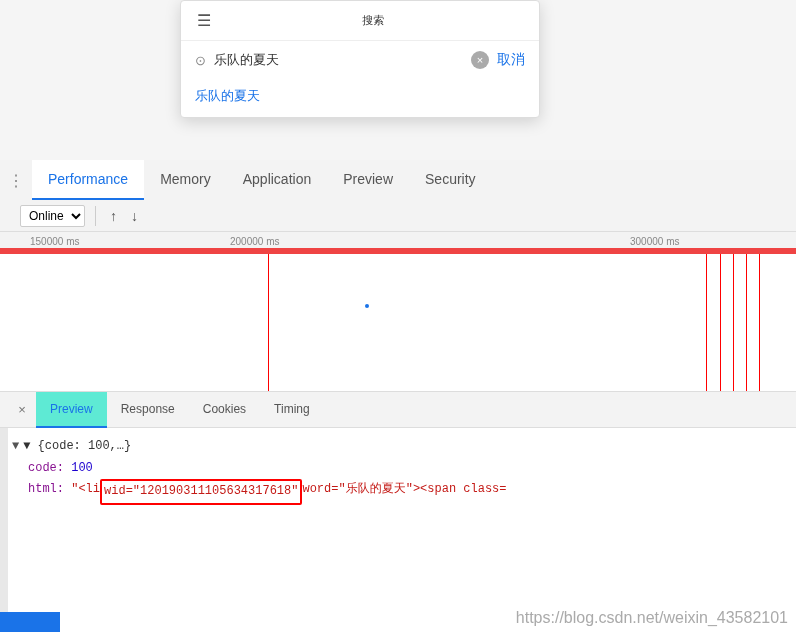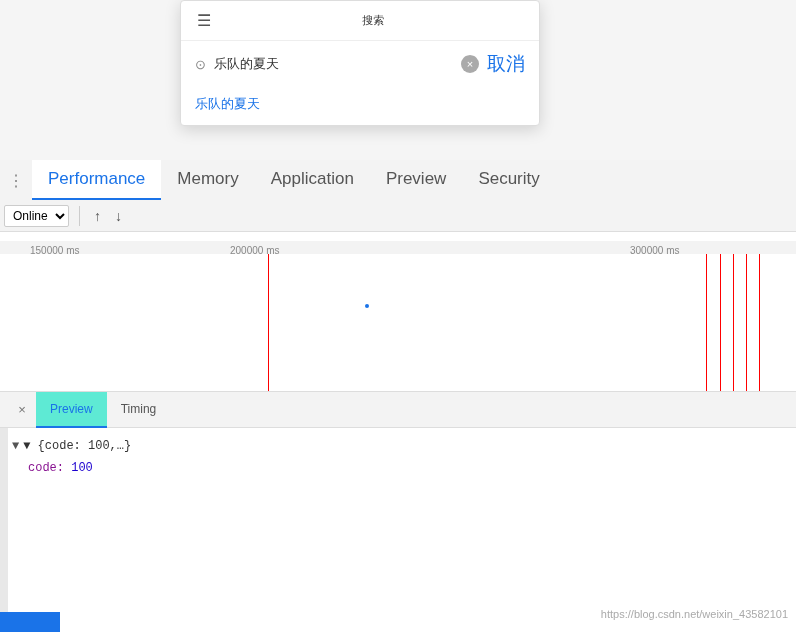--- a/index.html
+++ b/index.html
@@ -72,21 +72,21 @@
       font-size: 11px;
       display: flex;
       align-items: center;
       justify-content: center;
     }
     .search-cancel-btn {
       color: #1a73e8;
       background: none;
       border: none;
       cursor: pointer;
-      font-size: 19px;
+      font-size: 14px;
     }
     .search-result-item {
       padding: 8px 14px 12px 14px;
       color: #1a73e8;
       font-size: 13px;
       cursor: pointer;
     }
 
     
     .devtools-outer {
@@ -101,21 +101,21 @@
       display: flex;
       align-items: stretch;
       height: 40px;
       background: #f3f3f3;
     }
     .devtools-tab {
       padding: 0 16px;
       display: flex;
       align-items: center;
       cursor: pointer;
-      font-size: 17px;
+      font-size: 14px;
       color: #555;
       border-bottom: 2px solid transparent;
       white-space: nowrap;
     }
     .devtools-tab.active {
       color: #1a73e8;
       border-bottom: 2px solid #1a73e8;
       background: white;
     }
     .devtools-tab-dots {
@@ -131,21 +131,21 @@
     .toolbar-row {
       position: absolute;
       top: 200px;
       left: 0;
       right: 0;
       height: 32px;
       background: #f3f3f3;
       border-bottom: 1px solid #ddd;
       display: flex;
       align-items: center;
-      padding: 0 4px;
+      padding: 0 20px;
       gap: 6px;
     }
     .toolbar-select {
       height: 22px;
       font-size: 12px;
       border: 1px solid #ccc;
       background: white;
       border-radius: 2px;
       padding: 0 4px;
       cursor: pointer;
@@ -171,21 +171,21 @@
       top: 232px;
       left: 0;
       right: 0;
       height: 160px;
       background: white;
       border-bottom: 1px solid #ddd;
       overflow: hidden;
     }
     .timeline-ruler {
       position: absolute;
-      top: 9px;
+      top: 0;
       left: 0;
       right: 0;
       height: 22px;
       background: #f3f3f3;
       border-bottom: 6px solid #ef4444;
       display: flex;
       align-items: center;
     }
     .ruler-label {
       position: absolute;
@@ -298,23 +298,23 @@
       border: 2px solid red;
       border-radius: 2px;
       padding: 0 2px;
       background: transparent;
     }
     .indent1 { padding-left: 20px; }
 
     
     .watermark {
       position: absolute;
-      bottom: 12px;
+      bottom: 5px;
       right: 8px;
-      font-size: 11px;
+      font-size: 16px;
       color: #aaa;
     }
 
     
     .blue-bar-bottom {
       position: absolute;
       bottom: 0;
       left: 0;
       width: 60px;
       height: 20px;
@@ -390,37 +390,50 @@
   </div>
 </div>
 
 <div class="network-panel">
   <div class="network-tabs">
     <div class="network-tab-close">×</div>
     <div class="network-tab active">
       <span>Preview</span>
     </div>
     <div class="network-tab">
+      <span>Response</span>
+    </div>
+    <div class="network-tab">
+      <span>Cookies</span>
+    </div>
+    <div class="network-tab">
       <span>Timing</span>
     </div>
   </div>
 
   <div class="response-content">
 
     <div class="json-line">
       <span class="json-arrow">▼</span>
       <span class="json-brace">▼ {code: 100,…}</span>
     </div>
 
     <div class="json-line indent1">
       <span class="json-key">code:</span>
       <span>&nbsp;</span>
       <span class="json-value-num">100</span>
     </div>
 
+    <div class="json-line indent1">
+      <span class="json-key">html:</span>
+      <span>&nbsp;</span>
+      <span class="json-value-str">"&lt;li</span>
+      <span class="json-value-str highlight-box">wid="120190311105634317618"</span>
+      <span class="json-value-str"> word="乐队的夏天"&gt;&lt;span class=</span>
+    </div>
   </div>
 
   <div style="position:absolute; left:0; top:36px; width:8px; bottom:0; background:#e8e8e8;"></div>
 
   <div class="blue-bar-bottom"></div>
 </div>
 
 <div class="watermark">https://blog.csdn.net/weixin_43582101</div>
 
 </body></html>

